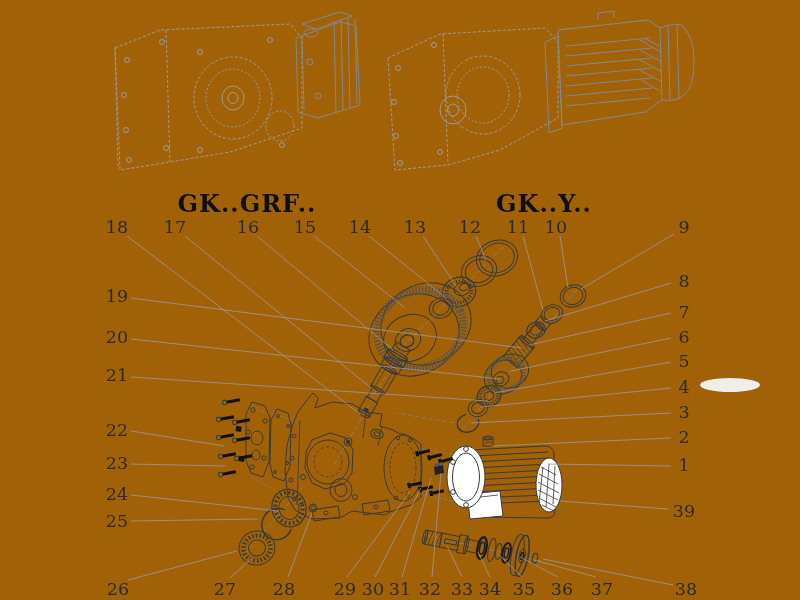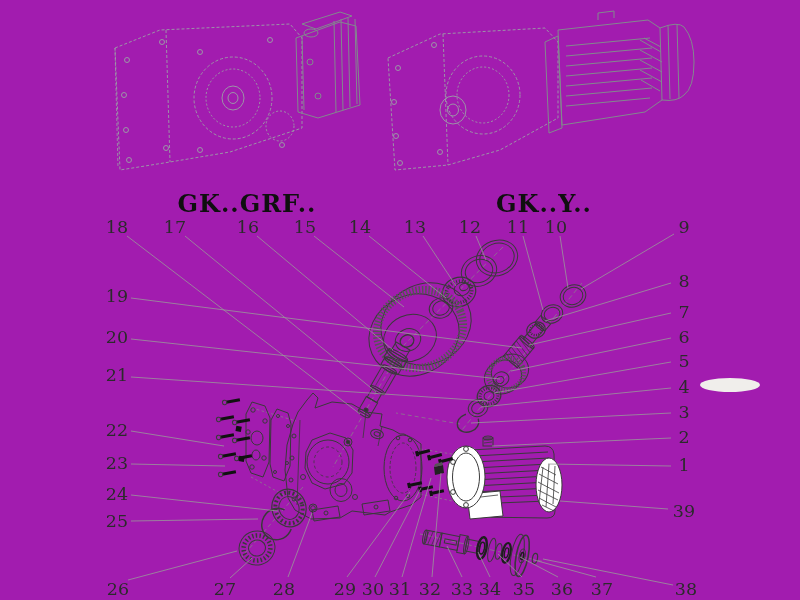--- a/index.html
+++ b/index.html
@@ -1,16 +1,16 @@
 <!DOCTYPE html>
 <html><head>
 <meta charset="utf-8">
 <style>
   html,body{margin:0;padding:0;background:#fff;}
-  .page{width:800px;height:600px;position:relative;background:#a21caf;overflow:hidden;}
+  .page{width:800px;height:600px;position:relative;background:#a16207;overflow:hidden;}
   svg{position:absolute;top:0;left:0;}
   text{font-family:"DejaVu Serif",serif;}
   .title{font-size:24px;font-weight:bold;letter-spacing:1px;fill:#0f0f0f;}
   .callout{font-size:17.5px;fill:#2b2b2b;}
   .ln{stroke:#3a3a3a;fill:none;stroke-width:1;}
   .faint{stroke:#9ba0a6;fill:none;stroke-width:0.9;}
   .faint2{stroke:#83888e;fill:none;stroke-width:1;}
 </style>
 </head>
 <body>

